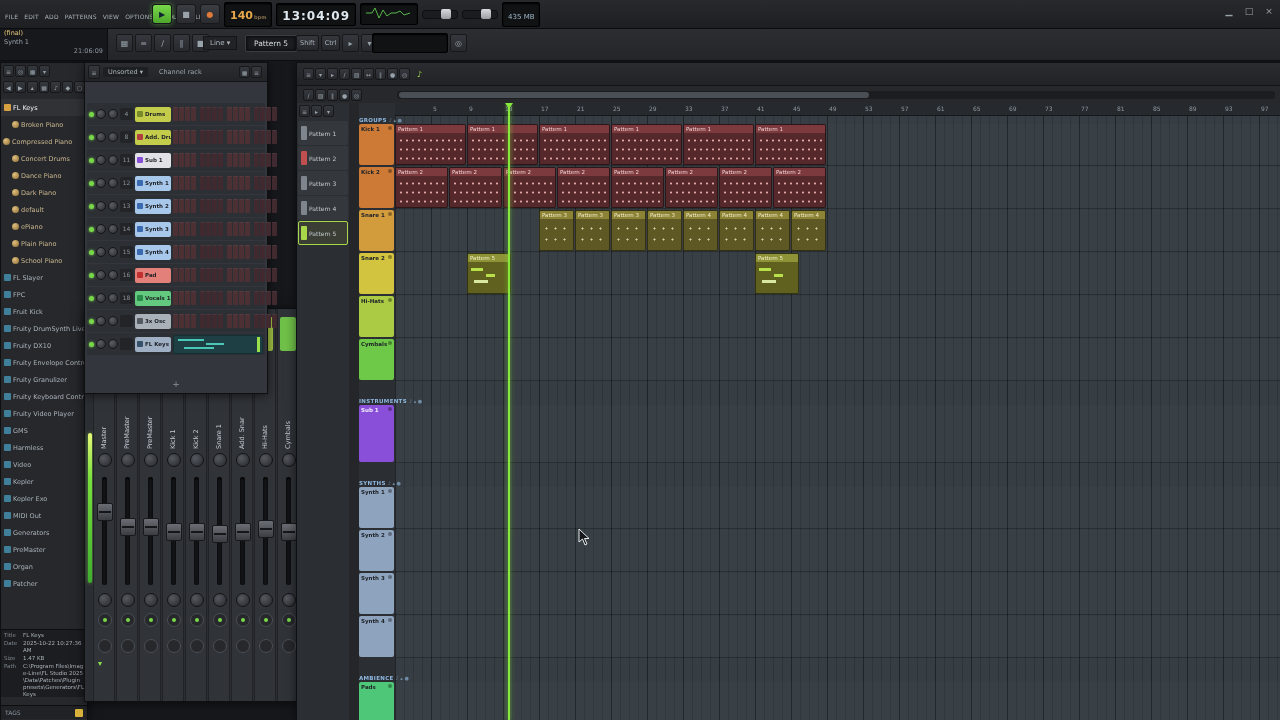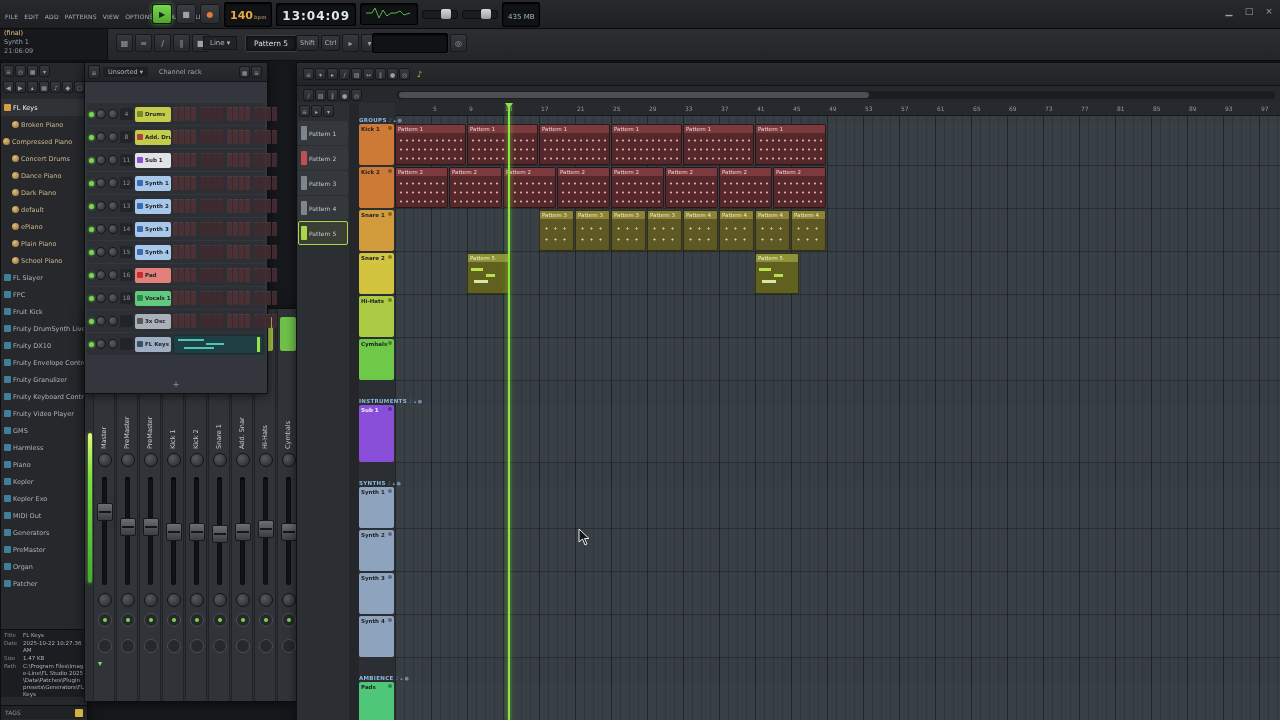--- a/index.html
+++ b/index.html
@@ -24,21 +24,21 @@
   #mem-display{font-size:7px;color:#9fb8c8;line-height:16px;}
   .hslider{width:34px;height:7px;background:#1a1c1f;border-radius:3px;position:relative;border:1px solid #0d0e10;}
   .hslider .hnd{position:absolute;top:-2px;width:10px;height:10px;border-radius:2px;background:linear-gradient(#d8dade,#9a9ea4);left:18px;}
   #win-controls{position:absolute;right:4px;top:6px;display:flex;gap:6px;}
   #win-controls span{font-size:9px;color:#9aa2aa;width:14px;text-align:center;cursor:default;}
 
   
   #toolbar2{position:absolute;left:0;top:28px;right:0;height:32px;background:linear-gradient(#2c2e32,#232529);border-bottom:1px solid #0d0e10;z-index:49;}
   #hint-panel{position:absolute;left:0;top:0;width:108px;height:32px;background:#17181b;border-right:1px solid #0c0d0f;padding:1px 4px;box-sizing:border-box;}
   #hint-panel div{font-size:6.5px;line-height:9px;white-space:nowrap;overflow:hidden;}
-  #hint-line1{color:#e8c87a;} #hint-line2{color:#9aa4ad;} #hint-line3{color:#8c96a0;}
+  #hint-line1{color:#e8c87a;} #hint-line2{color:#9aa4ad;} #hint-line3{color:#8c96a0;text-align:right;}
   .tgroup{position:absolute;top:6px;height:18px;display:flex;gap:2px;align-items:center;}
   .icon{width:15px;height:16px;background:linear-gradient(#35383d,#27292d);border:1px solid #17181b;border-radius:2px;
         font-size:8px;color:#98a2ab;display:flex;align-items:center;justify-content:center;cursor:default;}
   #snap-box{font-size:7px;color:#aeb6bd;background:#212327;border:1px solid #141518;border-radius:0;padding:2px 6px;}
   #pattern-btn{font-size:7.5px;color:#d6dde3;background:#1b1d20;border:1px solid #3a3d42;border-radius:2px;padding:3px 8px;box-shadow:inset 0 0 4px #000;}
   .modbtn{font-size:6.5px;color:#a9b1b8;background:linear-gradient(#34373c,#26282c);border:1px solid #141519;border-radius:2px;padding:3px 3px;}
   #toolbar-lcd{width:64px;height:16px;}
 
   
   #browser{left:0;top:62px;width:86px;height:658px;background:#26282c;border-right:1px solid #0d0e10;}
@@ -313,21 +313,21 @@
         <div class="bitem" style="padding-left: 3px;">
           <div class="bicon plugin"></div>
           <div class="blabel">GMS</div>
         </div>
         <div class="bitem" style="padding-left: 3px;">
           <div class="bicon plugin"></div>
           <div class="blabel">Harmless</div>
         </div>
         <div class="bitem" style="padding-left: 3px;">
           <div class="bicon plugin"></div>
-          <div class="blabel">Piano</div>
+          <div class="blabel">Video</div>
         </div>
         <div class="bitem" style="padding-left: 3px;">
           <div class="bicon plugin"></div>
           <div class="blabel">Kepler</div>
         </div>
         <div class="bitem" style="padding-left: 3px;">
           <div class="bicon plugin"></div>
           <div class="blabel">Kepler Exo</div>
         </div>
         <div class="bitem" style="padding-left: 3px;">

